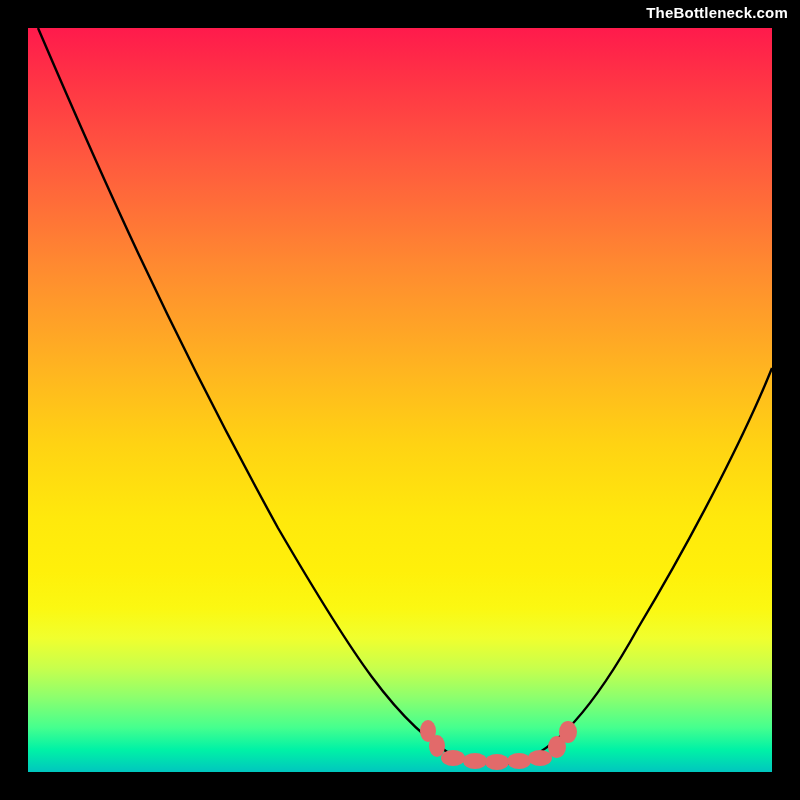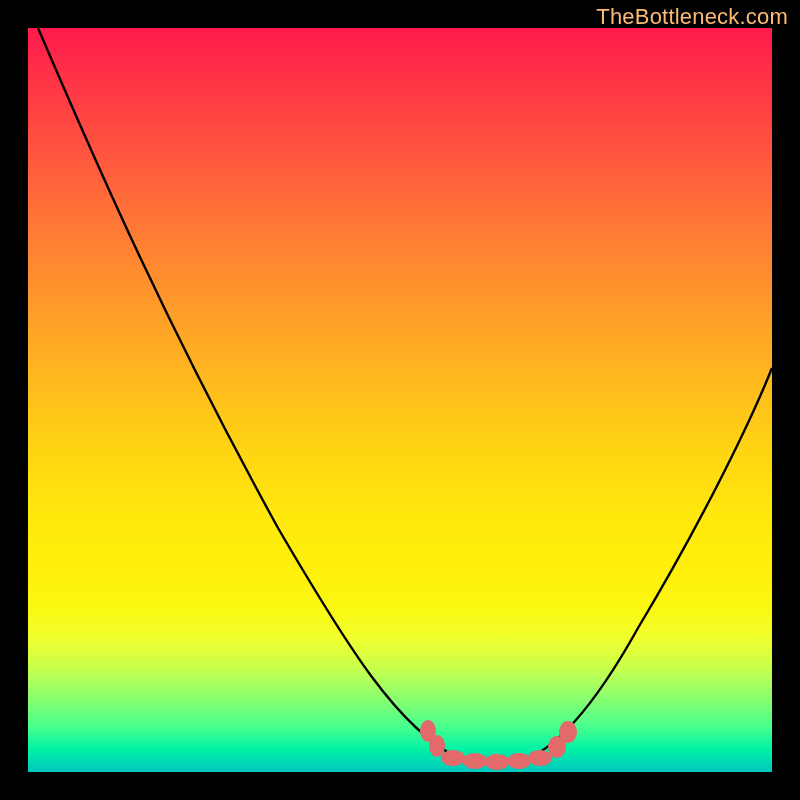--- a/index.html
+++ b/index.html
@@ -13,23 +13,23 @@
   .stage {
     position: relative;
     width: 800px;
     height: 800px;
     background: #000;
   }
   .watermark {
     position: absolute;
     top: 4px;
     right: 12px;
-    color: #fdba74;
-    font-size: 22px;
-    font-weight: 400;
+    color: #ffffff;
+    font-size: 15px;
+    font-weight: 700;
     letter-spacing: 0.2px;
     z-index: 50;
   }
   .plot {
     position: absolute;
     left: 28px;
     top: 28px;
     width: 744px;
     height: 744px;
   }

